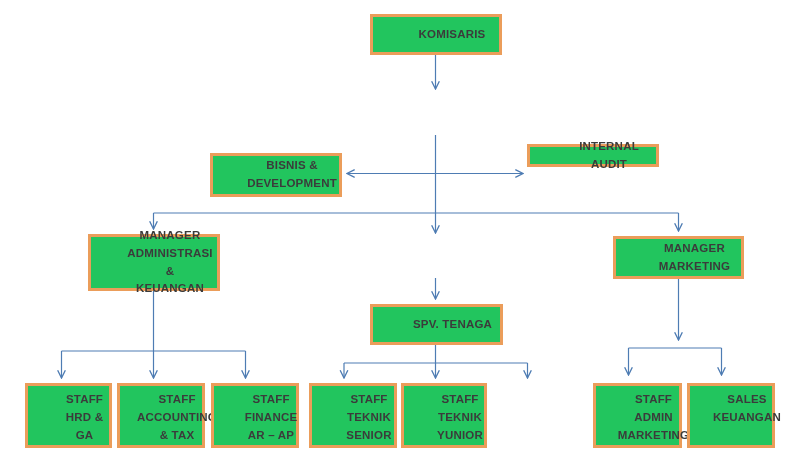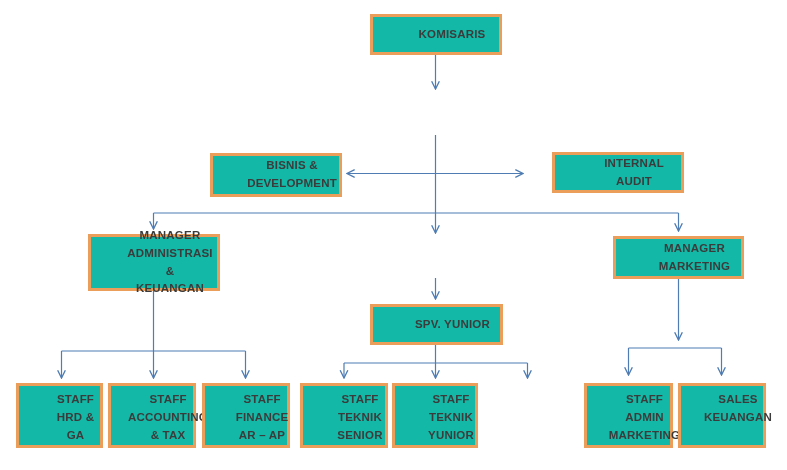--- a/index.html
+++ b/index.html
@@ -13,43 +13,44 @@
   }
   #connectors {
     position: absolute;
     left: 0; top: 0;
     width: 787px; height: 470px;
     pointer-events: none;
   }
   .node {
     position: absolute;
     box-sizing: border-box;
-    background: #14b8a6;
+    background: #22c55e;
     border: 3px solid #EB9D5A;
     color: #3B3B3B;
     font-size: 11.5px;
     font-weight: bold;
     letter-spacing: 0.2px;
     line-height: 1.55;
     text-align: center;
     white-space: pre-line;
     display: flex;
     align-items: center;
     justify-content: center;
     padding-left: 32px;
   }
   .node.top-text {
     align-items: flex-start;
     padding-top: 5px;
+    margin-left: 9px;
   }
   
   .n-komisaris   { left: 370px; top: 14px;  width: 132px; height: 41px; }
   .n-direktur    { left: 370px; top: 93px;  width: 131px; height: 42px; }
   .n-bisnis      { left: 210px; top: 153px; width: 132px; height: 44px; }
-  .n-internal    { left: 527px; top: 152px; width: 132px; height: 41px; margin-left: 25px; }
+  .n-internal    { left: 527px; top: 144px; width: 132px; height: 23px; }
   .n-mgr-adm     { left: 88px;  top: 234px; width: 132px; height: 57px; }
   .n-mgr-teknik  { left: 370px; top: 238px; width: 131px; height: 40px; }
   .n-spv-teknik  { left: 370px; top: 304px; width: 133px; height: 41px; }
   .n-mgr-mkt     { left: 613px; top: 236px; width: 131px; height: 43px; }
   .n-staff-hrd   { left: 16px;  top: 383px; width: 87px;  height: 65px; }
   .n-staff-acc   { left: 108px; top: 383px; width: 88px;  height: 65px; }
   .n-staff-fin   { left: 202px; top: 383px; width: 88px;  height: 65px; }
   .n-tek-sen     { left: 300px; top: 383px; width: 88px;  height: 65px; }
   .n-tek-yun     { left: 392px; top: 383px; width: 86px;  height: 65px; }
   .n-tenaga      { left: 484px; top: 383px; width: 87px;  height: 65px; }
@@ -107,21 +108,21 @@
   <div class="node n-bisnis">BISNIS &amp;
 DEVELOPMENT</div>
 
   <div class="node n-internal">INTERNAL AUDIT</div>
 
   <div class="node n-mgr-adm">MANAGER
 ADMINISTRASI &amp;
 KEUANGAN</div>
 
 
-  <div class="node n-spv-teknik">SPV. YUNIOR</div>
+  <div class="node n-spv-teknik">SPV. TENAGA</div>
 
   <div class="node n-mgr-mkt">MANAGER
 MARKETING</div>
 
   <div class="node top-text n-staff-hrd">STAFF
 HRD &amp; GA</div>
 
   <div class="node top-text n-staff-acc">STAFF
 ACCOUNTING
 &amp; TAX</div>

